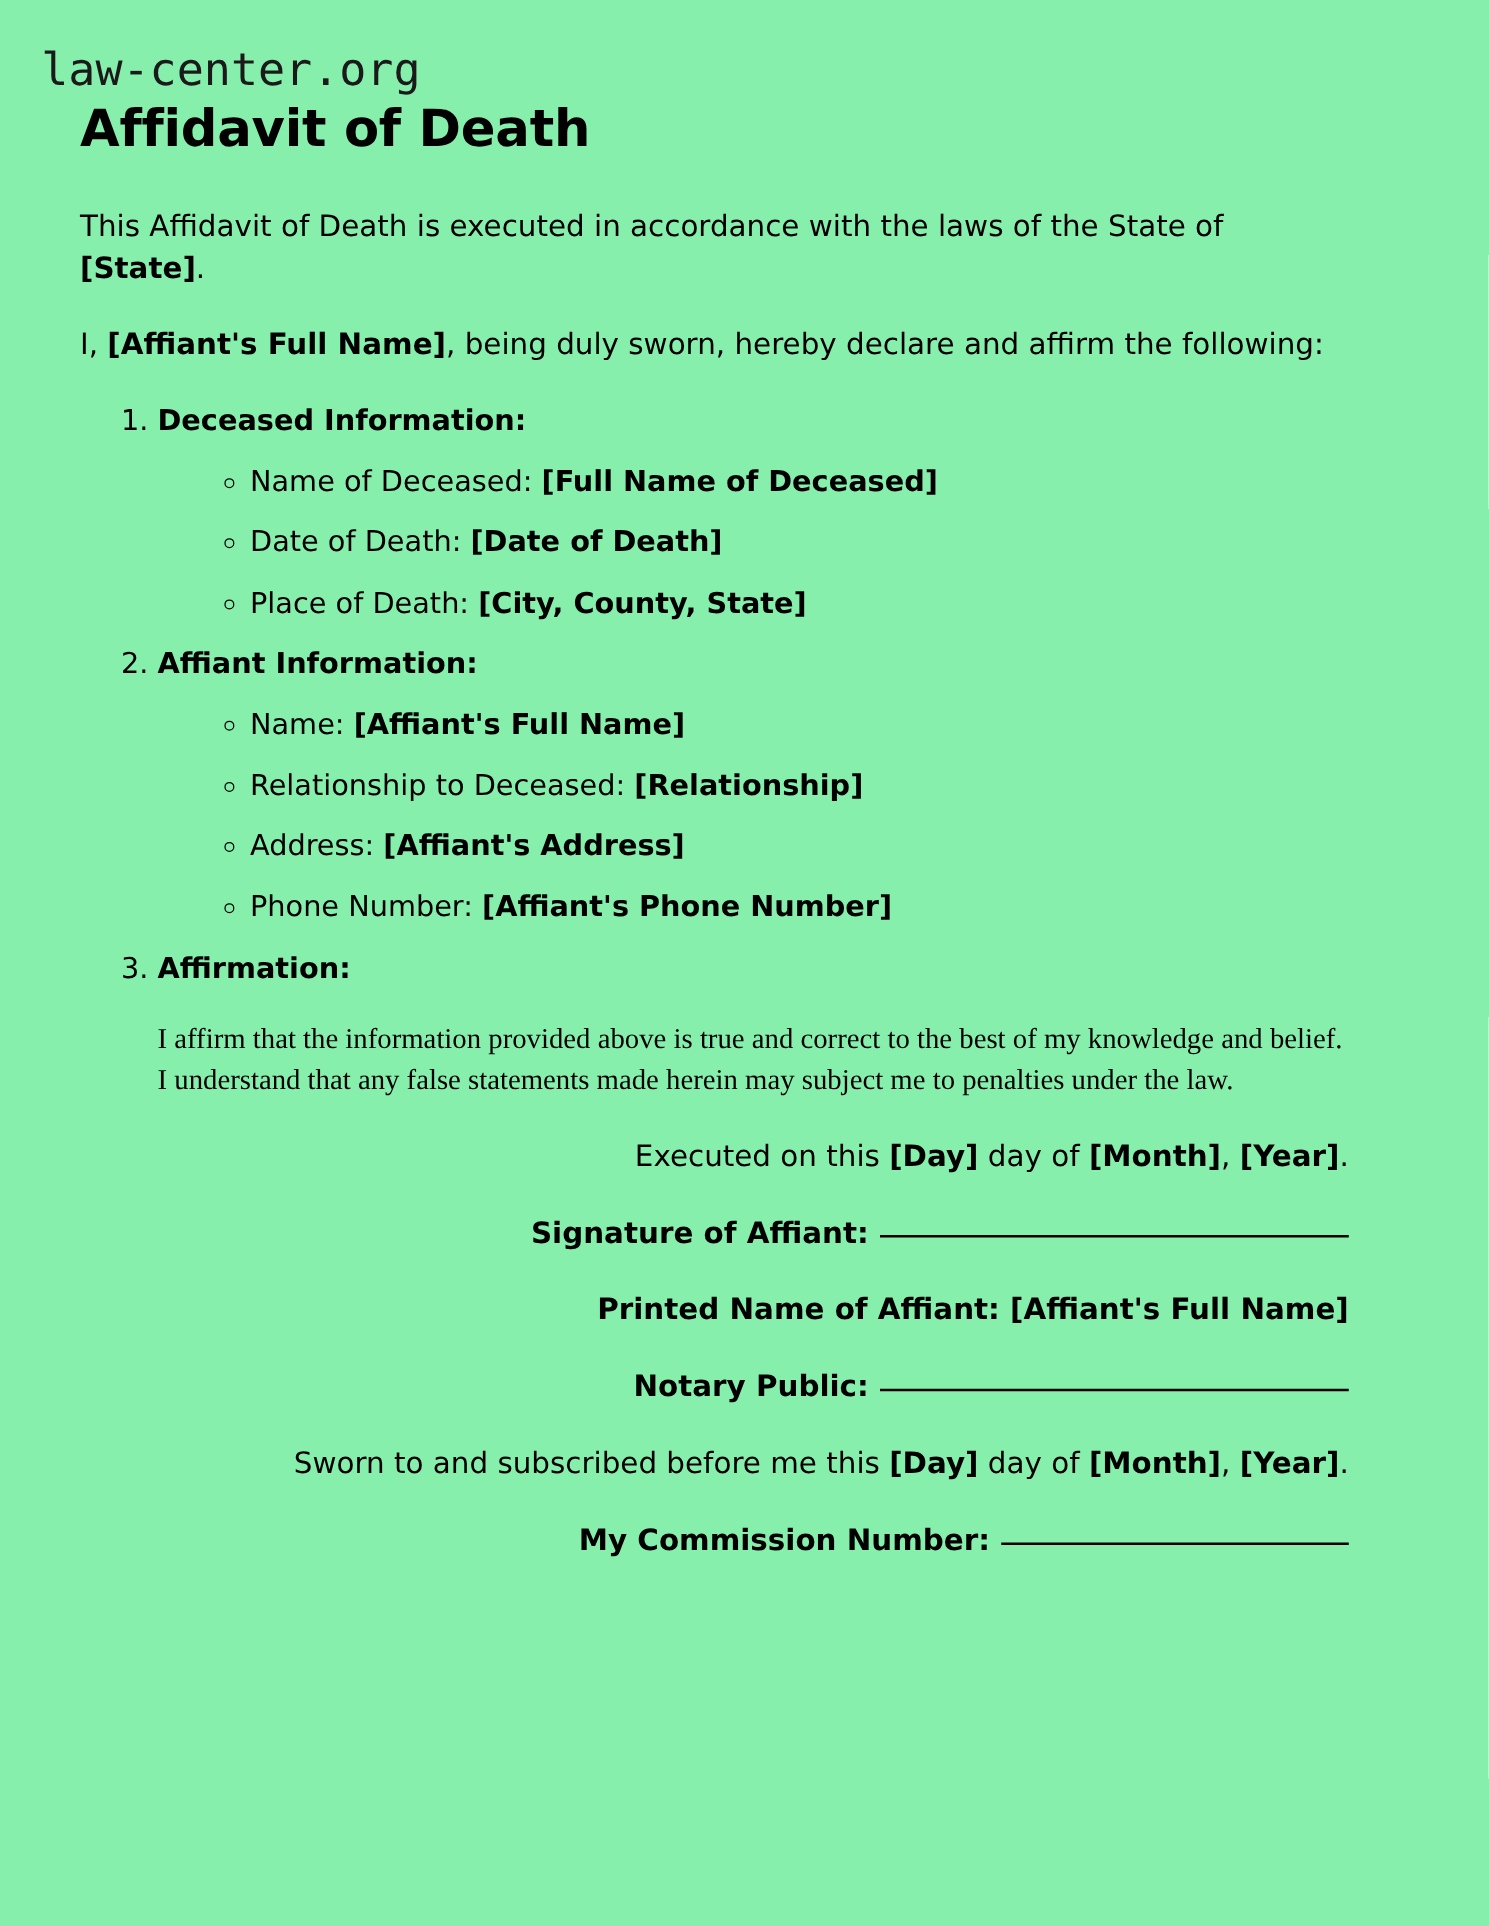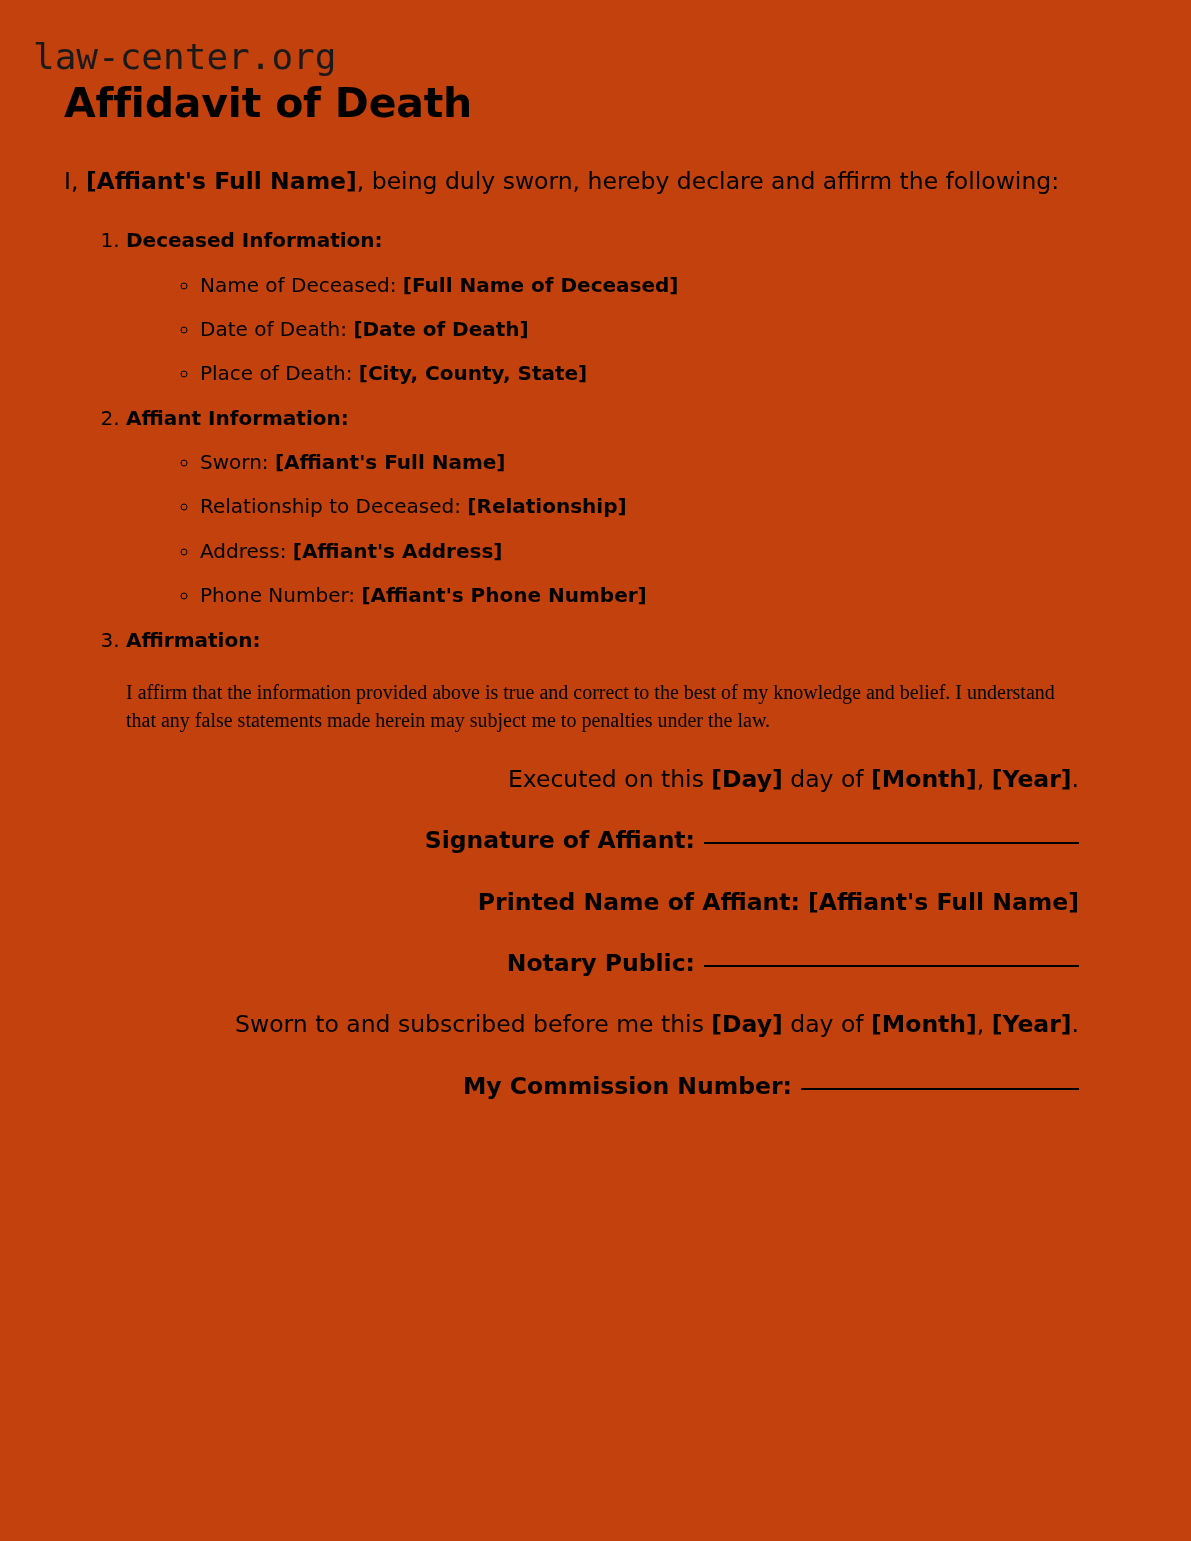--- a/index.html
+++ b/index.html
@@ -14,21 +14,21 @@
     font-family: "DejaVu Sans", "Liberation Sans", sans-serif;
     color: #000000;
     -webkit-font-smoothing: antialiased;
   }
   .page {
     position: relative;
     width: 1191px;
     min-height: 1541px;
     box-sizing: border-box;
     padding: 36px 60px 60px 33px;
-    background: #c2410c;
+    background: #86efac;
   }
 
   
   .site-name {
     font-family: "DejaVu Sans Mono", "Liberation Mono", monospace;
     font-size: 36px;
     font-weight: 400;
     letter-spacing: 0px;
     line-height: 1.15;
     color: #1a1a1a;
@@ -58,21 +58,21 @@
     color: #000000;
   }
   p.para:last-child { margin-bottom: 0; }
 
   b, strong { font-weight: 700; }
 
   
   ol.main-list {
     margin: 0 0 0 0;
     padding-left: 62px;
-    font-size: 20px;
+    font-size: 23px;
     line-height: 1.42;
     list-style-type: decimal;
   }
   ol.main-list > li {
     margin: 0 0 0 0;
     padding: 0;
   }
   ol.main-list > li > .li-head {
     font-weight: 700;
   }
@@ -123,38 +123,39 @@
 
 <div class="page">
 
   <div>
     <div class="site-name">law-center.org</div>
     <h1 class="doc-title">Affidavit of Death</h1>
   </div>
 
   <div class="body-wrap">
 
+    <p class="para"><span>This Affidavit of Death is executed in accordance with the laws of the State of </span><b>[State]</b><span>.</span></p>
 
     <p class="para"><span>I, </span><b>[Affiant's Full Name]</b><span>, being duly sworn, hereby declare and affirm the following:</span></p>
 
     <ol class="main-list">
 
       <li>
         <span class="li-head">Deceased Information:</span>
         <ul class="sub-list">
           <li><span>Name of Deceased: </span><b class="val">[Full Name of Deceased]</b></li>
           <li><span>Date of Death: </span><b class="val">[Date of Death]</b></li>
           <li><span>Place of Death: </span><b class="val">[City, County, State]</b></li>
         </ul>
       </li>
 
       <li>
         <span class="li-head">Affiant Information:</span>
         <ul class="sub-list">
-          <li><span>Sworn: </span><b class="val">[Affiant's Full Name]</b></li>
+          <li><span>Name: </span><b class="val">[Affiant's Full Name]</b></li>
           <li><span>Relationship to Deceased: </span><b class="val">[Relationship]</b></li>
           <li><span>Address: </span><b class="val">[Affiant's Address]</b></li>
           <li><span>Phone Number: </span><b class="val">[Affiant's Phone Number]</b></li>
         </ul>
       </li>
 
       <li>
         <span class="li-head">Affirmation:</span>
         <p class="affirm-body">I affirm that the information provided above is true and correct to the best of my knowledge and belief. I understand that any false statements made herein may subject me to penalties under the law.</p>
       </li>

